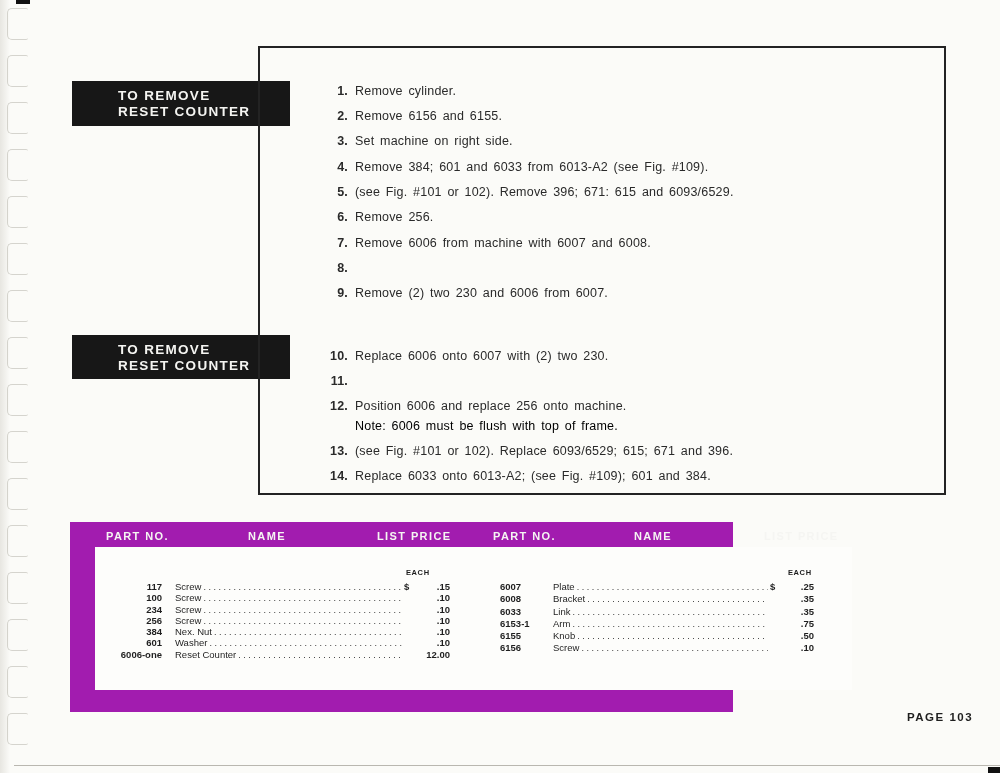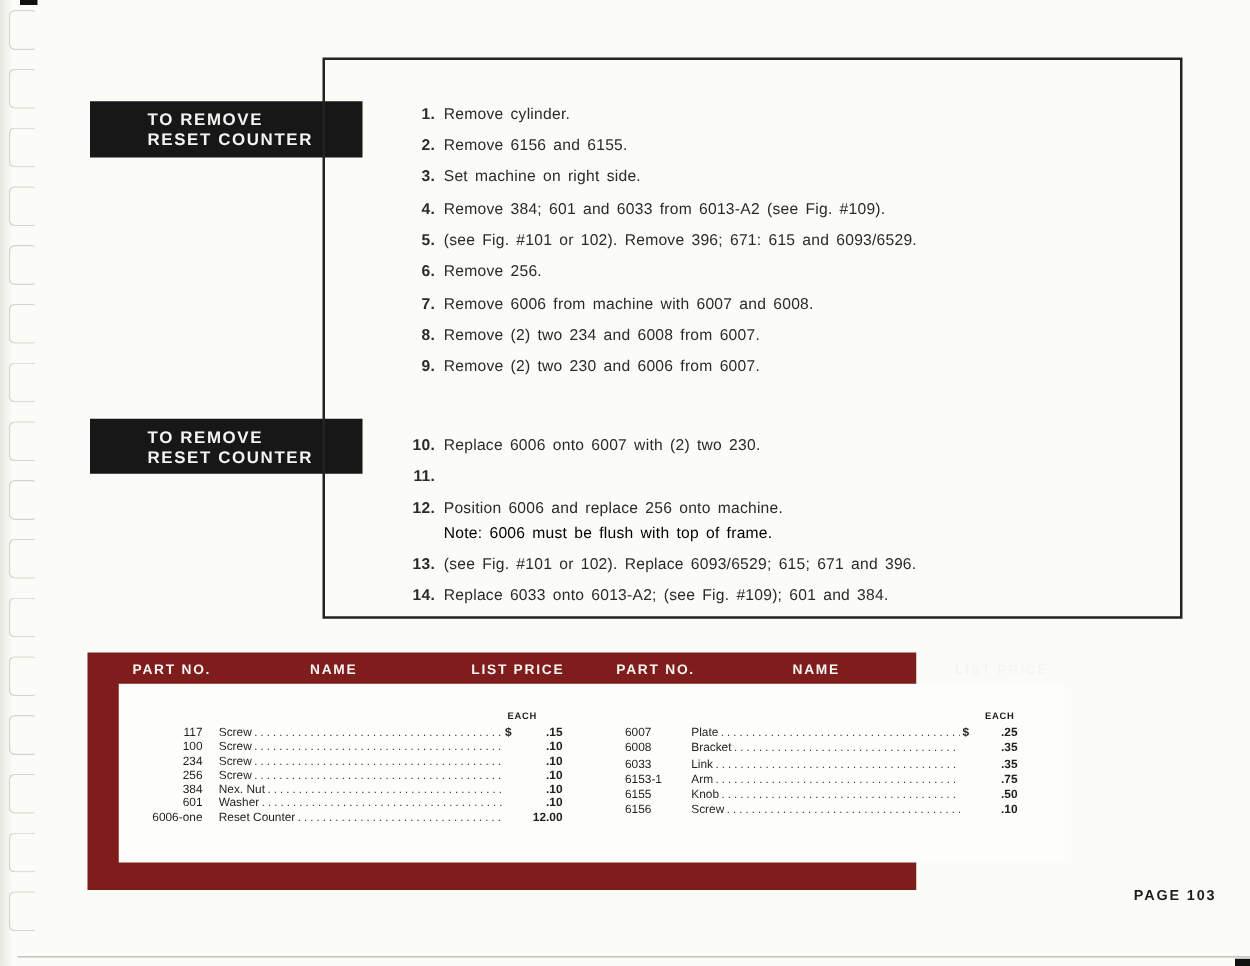--- a/index.html
+++ b/index.html
@@ -34,32 +34,32 @@
     border:2px solid #232323;box-sizing:border-box;background:transparent;}
 
   
   .step{position:absolute;left:322px;display:flex;font-size:12.5px;color:#2a2a2a;
     letter-spacing:.2px;word-spacing:2px;white-space:nowrap;}
   .step .num{width:26px;text-align:right;font-weight:bold;margin-right:7px;flex:none;}
   .step-note{position:absolute;left:355px;font-size:12.5px;color:#000000;
     letter-spacing:.2px;word-spacing:2px;white-space:nowrap;}
 
   
-  .parts-box{position:absolute;left:70px;top:522px;width:663px;height:190px;background:#7f1d1d;}
+  .parts-box{position:absolute;left:70px;top:522px;width:663px;height:190px;background:#a21caf;}
   .parts-inner{position:absolute;left:25px;top:25px;width:757px;height:143px;background:#fdfdfb;}
   .tbl-head{position:absolute;top:8px;color:#f5f5f2;font-weight:bold;font-size:11px;
     letter-spacing:1.4px;white-space:nowrap;}
   .each{position:absolute;font-size:7.5px;font-weight:bold;color:#1d1d1d;letter-spacing:.6px;}
   .rows{position:absolute;display:flex;flex-direction:column;}
   .prow{display:flex;align-items:baseline;font-size:9.5px;color:#1f1f1f;white-space:nowrap;}
   .rows-left{left:104px;top:581px;width:346px;}
   .rows-left .prow{height:11.3px;}
   .rows-right{left:500px;top:581px;width:314px;}
   .rows-right .prow{height:12.3px;}
-  .p-part{font-weight:normal;flex:none;}
+  .p-part{font-weight:bold;flex:none;}
   .rows-left .p-part{width:58px;text-align:right;}
   .rows-left .p-name{margin-left:13px;}
   .rows-right .p-part{width:46px;text-align:left;}
   .rows-right .p-name{margin-left:7px;}
   .p-name{flex:none;}
   .p-leader{flex:1;overflow:hidden;letter-spacing:2.5px;font-size:9px;color:#2e2e2e;margin:0 2px;}
   .p-cur{width:13px;flex:none;font-weight:bold;text-align:left;}
   .p-price{flex:none;font-weight:bold;text-align:right;}
   .rows-left .p-price{width:33px;}
   .rows-right .p-price{width:31px;}
@@ -127,21 +127,20 @@
   <div class="step" style="top:210px">
       <span class="num">6.</span>
       <span>Remove 256.</span>
     </div>
   <div class="step" style="top:236px">
       <span class="num">7.</span>
       <span>Remove 6006 from machine with 6007 and 6008.</span>
     </div>
   <div class="step" style="top:261px">
       <span class="num">8.</span>
-      <span>Remove (2) two 234 and 6008 from 6007.</span>
     </div>
   <div class="step" style="top:286px">
       <span class="num">9.</span>
       <span>Remove (2) two 230 and 6006 from 6007.</span>
     </div>
   <div class="step" style="top:349px">
       <span class="num">10.</span>
       <span>Replace 6006 onto 6007 with (2) two 230.</span>
     </div>
   <div class="step" style="top:374px">

